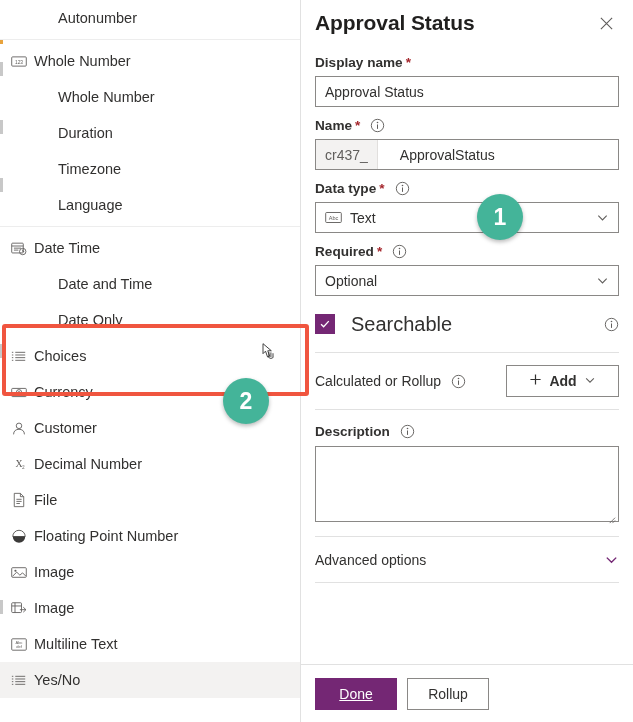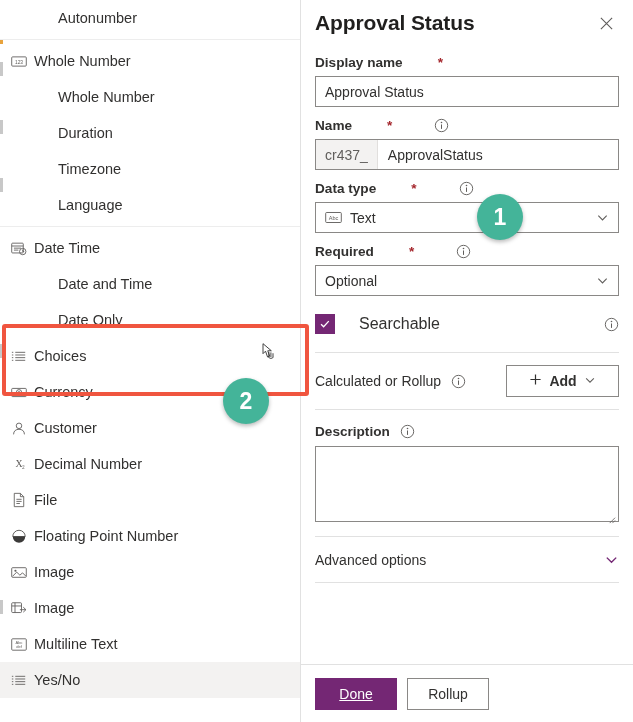--- a/index.html
+++ b/index.html
@@ -124,21 +124,20 @@
   }
 
   .fld { margin-top: 9px; }
   .flabel {
     display: flex; align-items: center;
     font-size: 13.6px;
     font-weight: 700;
     color: #323130;
     margin-bottom: 5px;
     height: 18px;
-    gap: 32px;
   }
   .req { color: #a4262c; margin-left: 3px; font-weight: 700; }
   .infoi {
     margin-left: 10px;
     width: 15px; height: 15px;
     flex: 0 0 15px;
     display: flex; align-items: center; justify-content: center;
     color: #605e5c;
     cursor: pointer;
   }
@@ -155,21 +154,21 @@
   .tbox.split { padding: 0; }
   .prefix {
     height: 100%;
     display: flex; align-items: center;
     padding: 0 9px;
     background: #f3f2f1;
     color: #605e5c;
     font-size: 14px;
     border-right: 1px solid #e1dfdd;
   }
-  .prefix + .pvalue { padding-left: 10px; }
+  .prefix + .pvalue { padding-left: 22px; }
   .pvalue { display: flex; align-items: center; height: 100%; }
 
   .ddown {
     height: 31px;
     border: 1px solid #8a8886;
     background: #fff;
     display: flex; align-items: center;
     padding: 0 9px;
     font-size: 14px;
     color: #323130;
@@ -185,22 +184,22 @@
     height: 22px;
   }
   #searchBox {
     width: 20px; height: 20px;
     background: #742774;
     display: flex; align-items: center; justify-content: center;
     cursor: pointer;
     flex: 0 0 20px;
   }
   #searchLabel {
-    margin-left: 24px;
-    font-size: 16px;
+    margin-left: 16px;
+    font-size: 20px;
     color: #323130;
     flex: 1 1 auto;
   }
 
   .hrule { height: 1px; background: #e1e1e1; }
 
   #calcRow {
     display: flex; align-items: center;
     height: 56px;
   }

